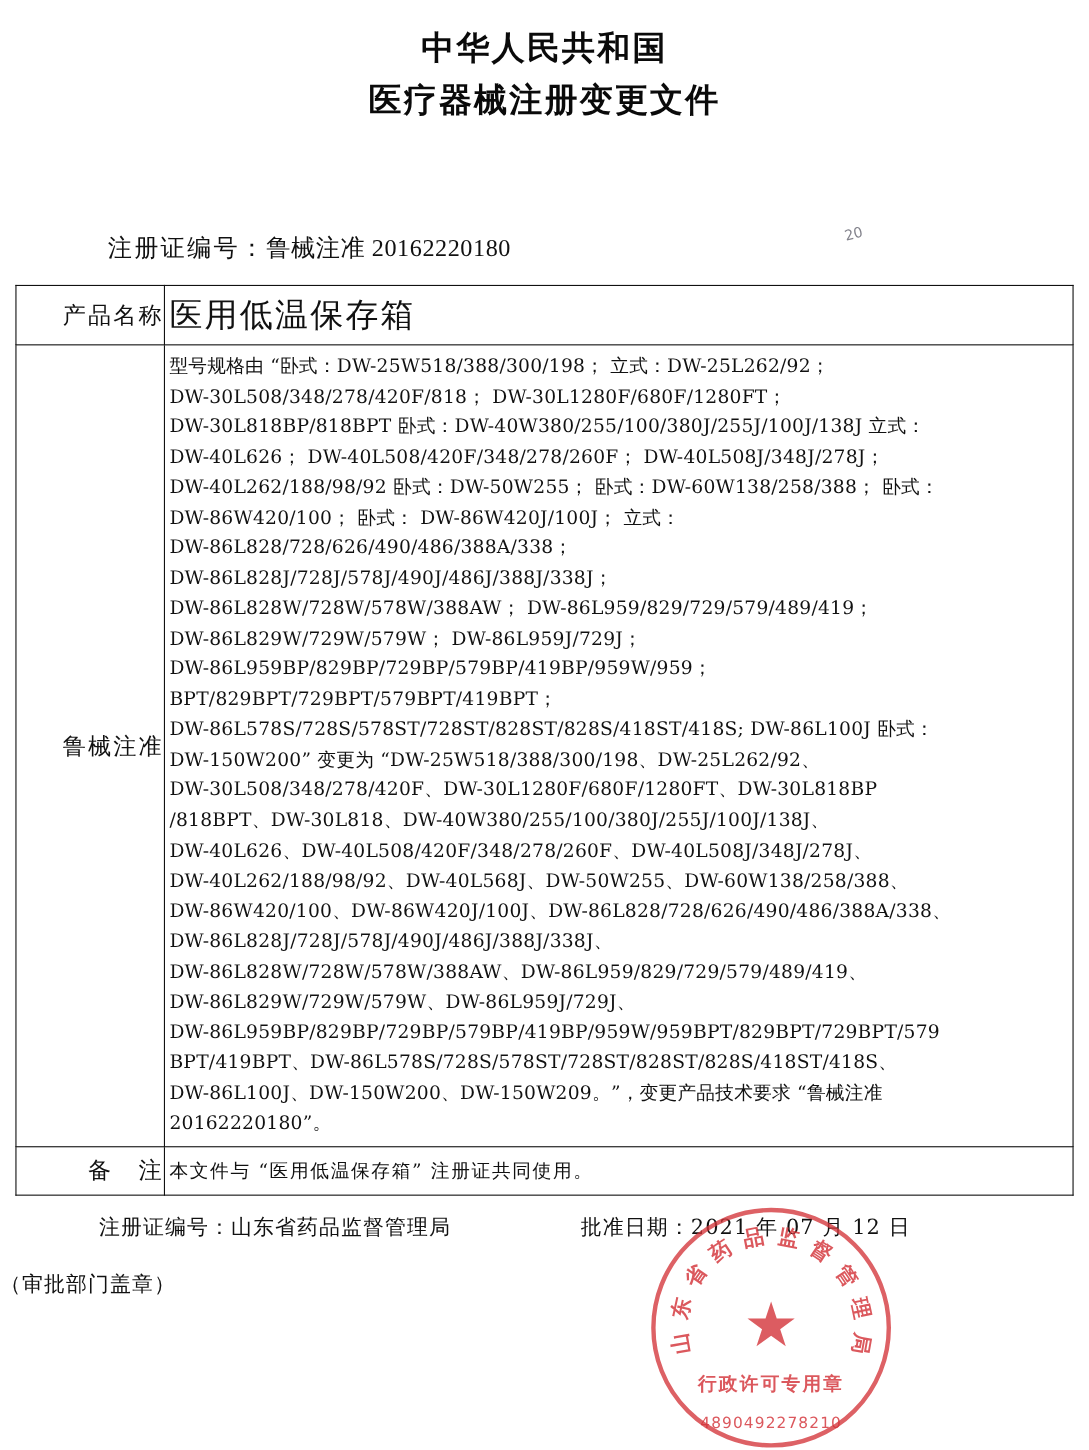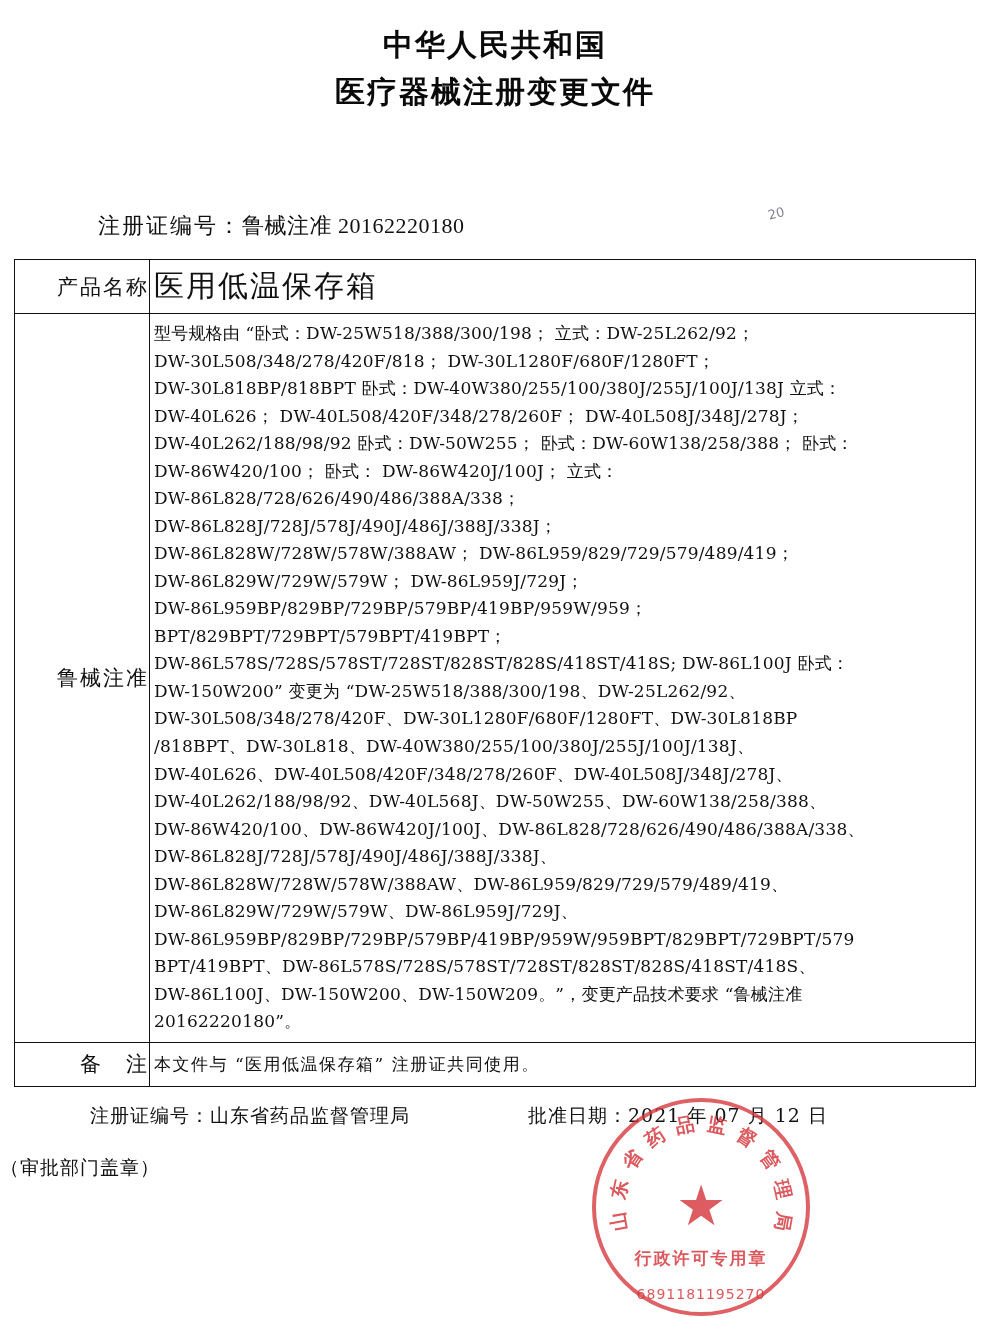--- a/index.html
+++ b/index.html
@@ -281,16 +281,16 @@
         <span style="transform: translate(-50%, -96px) rotate(-55.5556deg); transform-origin: 50% 96px;">省</span>
         <span style="transform: translate(-50%, -96px) rotate(-33.3333deg); transform-origin: 50% 96px;">药</span>
         <span style="transform: translate(-50%, -96px) rotate(-11.1111deg); transform-origin: 50% 96px;">品</span>
         <span style="transform: translate(-50%, -96px) rotate(11.1111deg); transform-origin: 50% 96px;">监</span>
         <span style="transform: translate(-50%, -96px) rotate(33.3333deg); transform-origin: 50% 96px;">督</span>
         <span style="transform: translate(-50%, -96px) rotate(55.5556deg); transform-origin: 50% 96px;">管</span>
         <span style="transform: translate(-50%, -96px) rotate(77.7778deg); transform-origin: 50% 96px;">理</span>
         <span style="transform: translate(-50%, -96px) rotate(100deg); transform-origin: 50% 96px;">局</span>
       </div>
     <div class="seal-bottom">行政许可专用章</div>
-    <div class="seal-code">6891181195270</div>
+    <div class="seal-code">4890492278210</div>
   </div>
 
 </div>
 
 </body></html>

